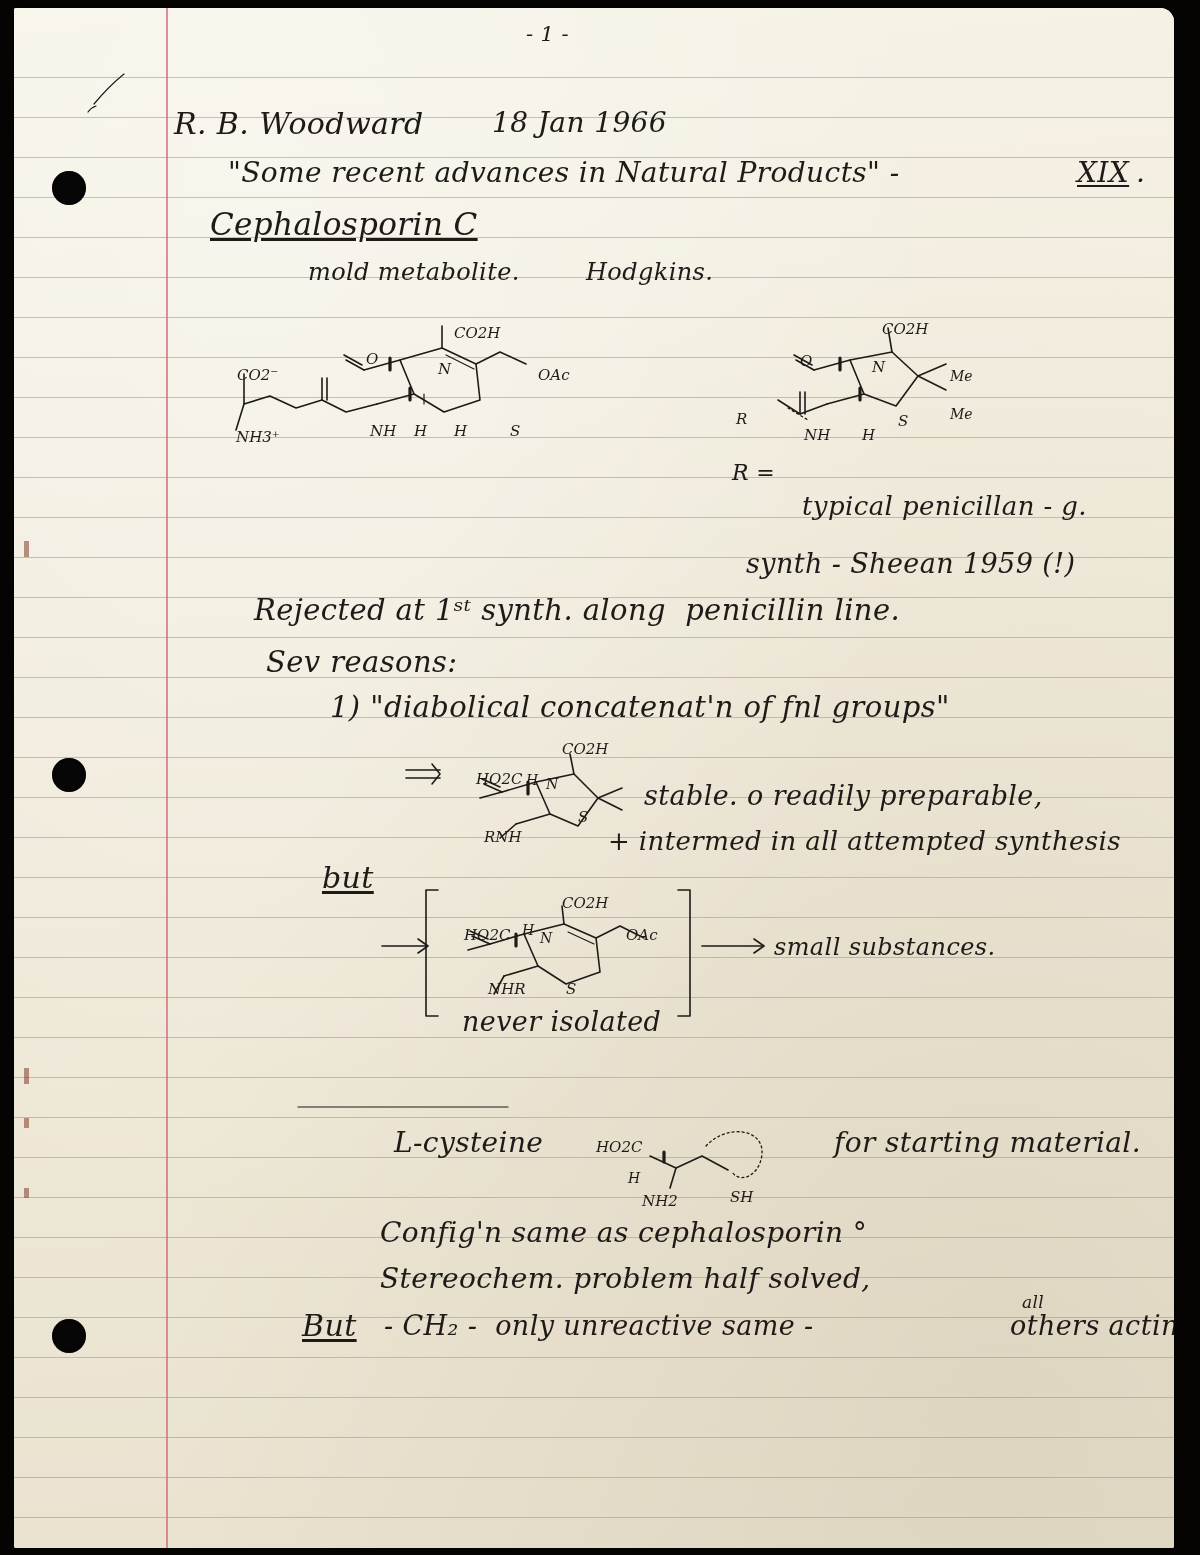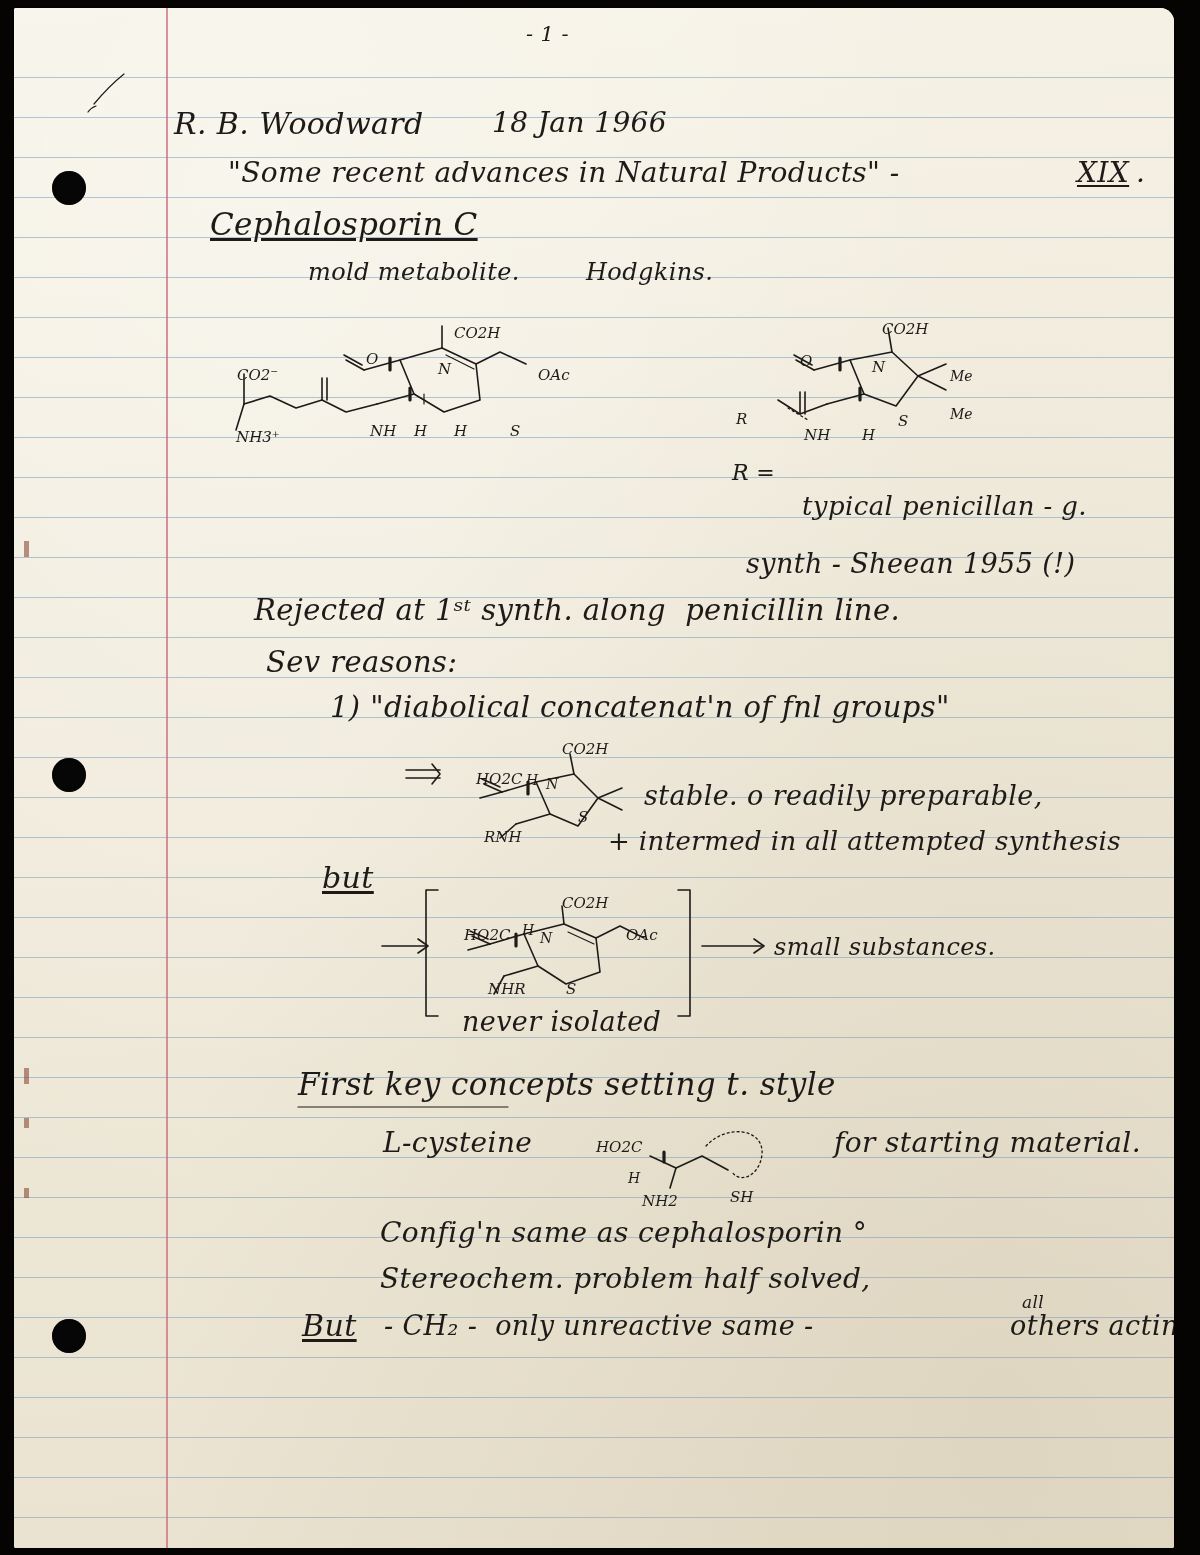--- a/index.html
+++ b/index.html
@@ -222,21 +222,21 @@
     <div class="chem" style="left:884px; top:404px; font-size:15px;">S</div>
     <div class="chem" style="left:790px; top:418px; font-size:15px;">NH</div>
     <div class="chem" style="left:848px; top:418px; font-size:15px;">H</div>
     <div class="chem" style="left:722px; top:402px; font-size:15px;">R</div>
     <div class="chem" style="left:936px; top:360px; font-size:14px;">Me</div>
     <div class="chem" style="left:936px; top:398px; font-size:14px;">Me</div>
 
     <div class="hw" style="left:718px; top:452px; font-size:22px;">R =</div>
     <div class="hw" style="left:788px; top:448px; font-size:26px;margin-top:35px;">typical penicillan - g.</div>
 
-    <div class="hw" style="left:732px; top:540px; font-size:27px;">synth - Sheean 1955 (!)</div>
+    <div class="hw" style="left:732px; top:540px; font-size:27px;">synth - Sheean 1959 (!)</div>
 
     <div class="hw" style="left:240px; top:585px; font-size:29px;">Rejected at 1ˢᵗ synth. along  penicillin line.</div>
 
     <div class="hw" style="left:252px; top:637px; font-size:29px;">Sev reasons:</div>
 
     <div class="hw" style="left:316px; top:682px; font-size:29px;">1) "diabolical concatenat'n of fnl groups"</div>
 
     <svg class="draw" style="left:392px; top:740px;" width="240" height="110">
       <line x1="0" y1="22" x2="34" y2="22"></line>
       <line x1="0" y1="30" x2="34" y2="30"></line>
@@ -307,26 +307,25 @@
     <div class="chem" style="left:450px; top:918px; font-size:15px;">HO2C</div>
     <div class="chem" style="left:508px; top:914px; font-size:14px;">H</div>
     <div class="chem" style="left:526px; top:922px; font-size:14px;">N</div>
     <div class="chem" style="left:552px; top:972px; font-size:15px;">S</div>
     <div class="chem" style="left:612px; top:918px; font-size:15px;">OAc</div>
     <div class="chem" style="left:474px; top:972px; font-size:15px;">NHR</div>
 
     <div class="hw" style="left:760px; top:925px; font-size:24px;">small substances.</div>
     <div class="hw" style="left:448px; top:998px; font-size:27px;">never isolated</div>
 
-    <div class="hw" style="left:284px; top:1058px; font-size:31px;">First key concepts setting t. style</div>
     <svg class="draw" style="left:284px; top:1095px;" width="510" height="10">
       <line x1="0" y1="4" x2="210" y2="4" class="thin"></line>
     </svg>
 
-    <div class="hw" style="left:369px; top:1118px; font-size:28px;text-align:right;">L-cysteine</div>
+    <div class="hw" style="left:380px; top:1118px; font-size:28px;text-align:right;">L-cysteine</div>
     <div class="hw" style="left:820px; top:1118px; font-size:28px;">for starting material.</div>
 
     <svg class="draw" style="left:600px; top:1118px;" width="190" height="90">
 
       <polyline points="36,30 62,42 88,30 114,44"></polyline>
 
       <line x1="62" y1="42" x2="56" y2="62"></line>
 
       <line x1="50" y1="36" x2="50" y2="26" class="fat"></line>
 

